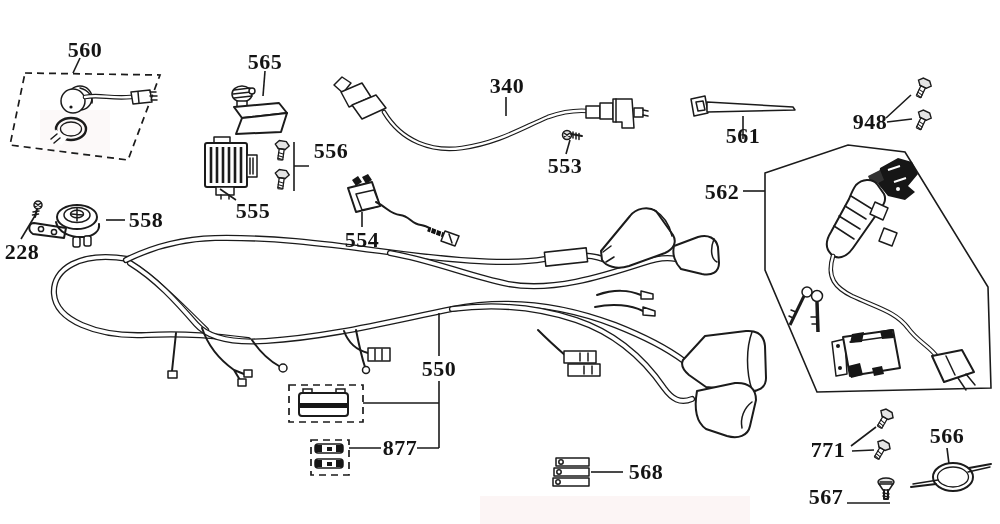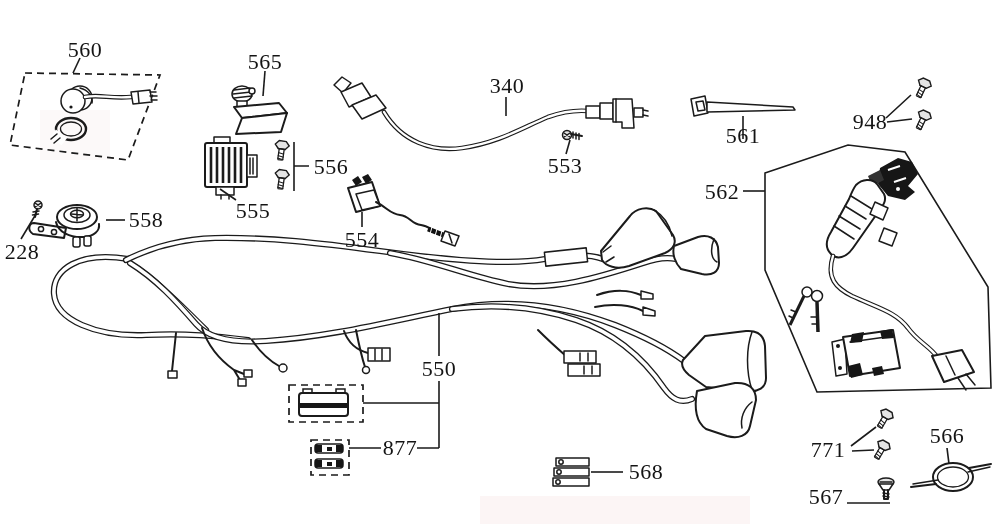--- a/index.html
+++ b/index.html
@@ -1,20 +1,20 @@
 <!DOCTYPE html>
 <html><head>
 <meta charset="utf-8">
 <style>
   html,body{margin:0;padding:0;background:#ffffff;}
   #stage{position:relative;width:1000px;height:524px;background:#ffffff;overflow:hidden;
          font-family:"Liberation Serif","DejaVu Serif",serif;}
   #art{position:absolute;left:0;top:0;}
   .plabel{position:absolute;width:44px;height:24px;line-height:24px;text-align:center;
-          font-size:22px;color:#141414;letter-spacing:0.5px;user-select:none;}
+          font-size:22px;color:#141414;letter-spacing:0.5px;user-select:none;font-weight:bold;}
   
   .t-o{fill:none;stroke:#1b1b1b;stroke-width:6.2;stroke-linecap:round;stroke-linejoin:round}
   .t-i{fill:none;stroke:#ffffff;stroke-width:3.6;stroke-linecap:round;stroke-linejoin:round}
   .t-o2{fill:none;stroke:#1b1b1b;stroke-width:4.6;stroke-linecap:round}
   .t-i2{fill:none;stroke:#ffffff;stroke-width:2.4;stroke-linecap:round}
   .w{fill:none;stroke:#1b1b1b;stroke-width:2;stroke-linecap:round}
   .w15{fill:none;stroke:#1b1b1b;stroke-width:1.5;stroke-linecap:round}
   .ln{fill:none;stroke:#1b1b1b;stroke-width:1.6}
   .sh{fill:#ffffff;stroke:#1b1b1b;stroke-width:2;stroke-linejoin:round}
   .sh15{fill:#ffffff;stroke:#1b1b1b;stroke-width:1.5;stroke-linejoin:round}
@@ -317,21 +317,21 @@
     </g>
   </svg>
 
   <div class="plabel" style="left:63px;top:38px">560</div>
   <div class="plabel" style="left:243px;top:50px">565</div>
   <div class="plabel" style="left:485px;top:74px">340</div>
   <div class="plabel" style="left:543px;top:154px">553</div>
   <div class="plabel" style="left:721px;top:124px">561</div>
   <div class="plabel" style="left:848px;top:110px">948</div>
   <div class="plabel" style="left:700px;top:180px">562</div>
-  <div class="plabel" style="left:309px;top:155px">556</div>
+  <div class="plabel" style="left:309px;top:139px">556</div>
   <div class="plabel" style="left:231px;top:199px">555</div>
   <div class="plabel" style="left:340px;top:228px">554</div>
   <div class="plabel" style="left:124px;top:208px">558</div>
   <div class="plabel" style="left:0px;top:240px">228</div>
   <div class="plabel" style="left:417px;top:357px">550</div>
   <div class="plabel" style="left:378px;top:436px">877</div>
   <div class="plabel" style="left:624px;top:460px">568</div>
   <div class="plabel" style="left:806px;top:438px">771</div>
   <div class="plabel" style="left:925px;top:424px">566</div>
   <div class="plabel" style="left:804px;top:485px">567</div>

